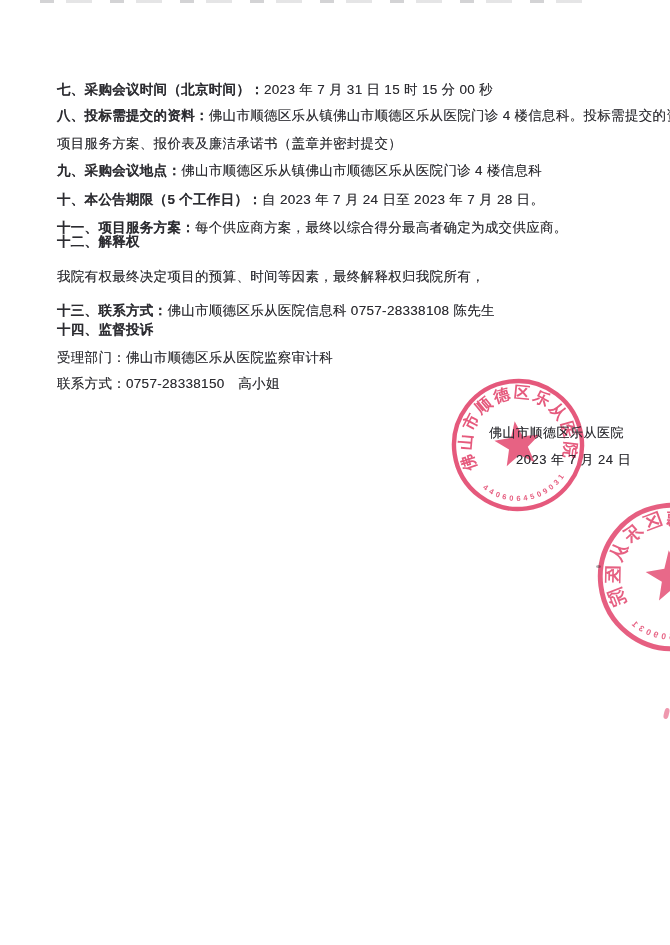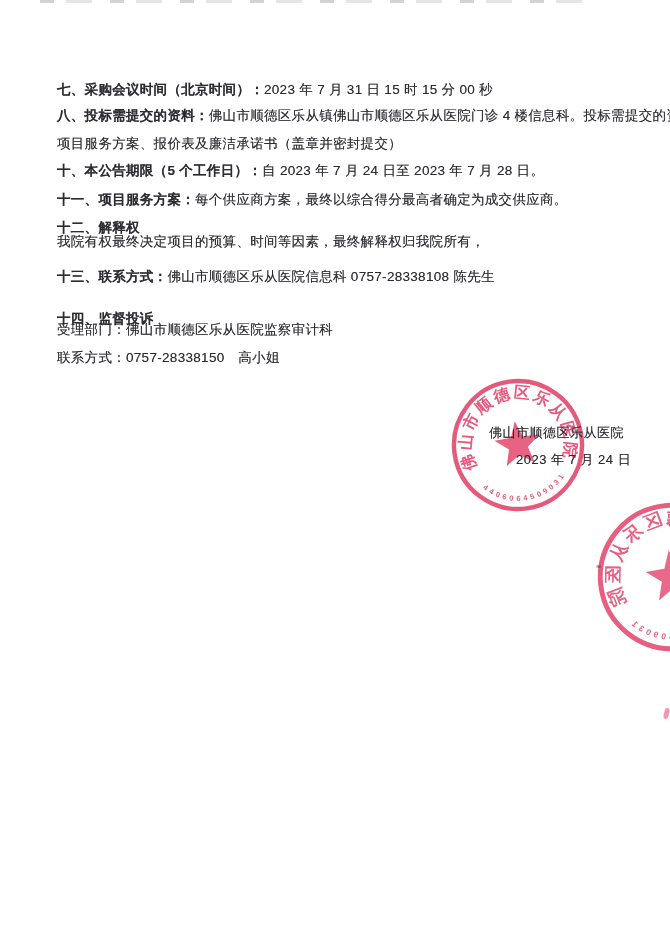--- a/index.html
+++ b/index.html
@@ -35,21 +35,21 @@
   }
   .doc p b{font-weight:700;}
   .doc p:nth-of-type(1){top:81px}
   .doc p:nth-of-type(2){top:107px}
   .doc p:nth-of-type(3){top:135px}
   .doc p:nth-of-type(4){top:162px}
   .doc p:nth-of-type(5){top:191px}
   .doc p:nth-of-type(6){top:219px}
   .doc p:nth-of-type(7){top:233px}
   .doc p:nth-of-type(8){top:268px}
-  .doc p:nth-of-type(9){top:310px}
+  .doc p:nth-of-type(9){top:302px}
   .doc p:nth-of-type(10){top:321px}
   .doc p:nth-of-type(11){top:349px}
   .doc p:nth-of-type(12){top:375px}
   
   .sig-org,.sig-date{
     position:absolute;color:var(--ink);font-size:13px;letter-spacing:.5px;
     text-shadow:0 0 .5px rgba(43,43,48,.5);white-space:nowrap;z-index:3;
   }
   .sig-org{left:489px;top:424px;}
   .sig-date{left:516px;top:451px;}
@@ -70,20 +70,21 @@
 <body>
 
 <div class="page">
 
   <div class="scan-top"></div>
 
   <div class="doc">
     <p><b>七、采购会议时间（北京时间）：</b><span>2023 年 7 月 31 日 15 时 15 分 00 秒</span></p>
     <p><b>八、投标需提交的资料：</b><span>佛山市顺德区乐从镇佛山市顺德区乐从医院门诊 4 楼信息科。投标需提交的资料：</span></p>
     <p><b></b><span>项目服务方案、报价表及廉洁承诺书（盖章并密封提交）</span></p>
+    <p><b>九、采购会议地点：</b><span>佛山市顺德区乐从镇佛山市顺德区乐从医院门诊 4 楼信息科</span></p>
     <p><b>十、本公告期限（5 个工作日）：</b><span>自 2023 年 7 月 24 日至 2023 年 7 月 28 日。</span></p>
     <p><b>十一、项目服务方案：</b><span>每个供应商方案，最终以综合得分最高者确定为成交供应商。</span></p>
     <p><b>十二、解释权</b><span></span></p>
     <p><b></b><span>我院有权最终决定项目的预算、时间等因素，最终解释权归我院所有，</span></p>
     <p><b>十三、联系方式：</b><span>佛山市顺德区乐从医院信息科 0757-28338108 陈先生</span></p>
     <p><b>十四、监督投诉</b><span></span></p>
     <p><b></b><span>受理部门：佛山市顺德区乐从医院监察审计科</span></p>
     <p><b></b><span>联系方式：0757-28338150　高小姐</span></p>
   </div>
 

